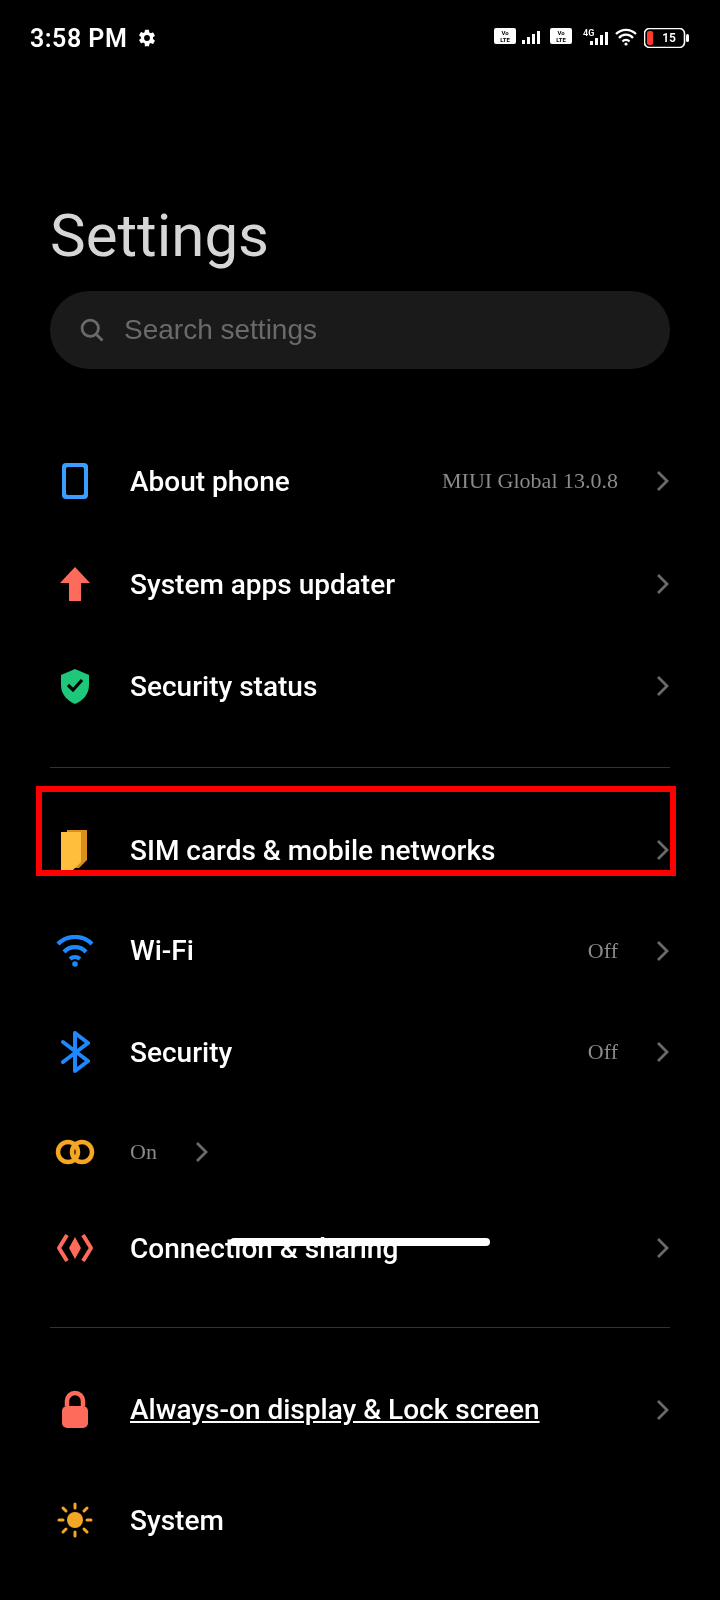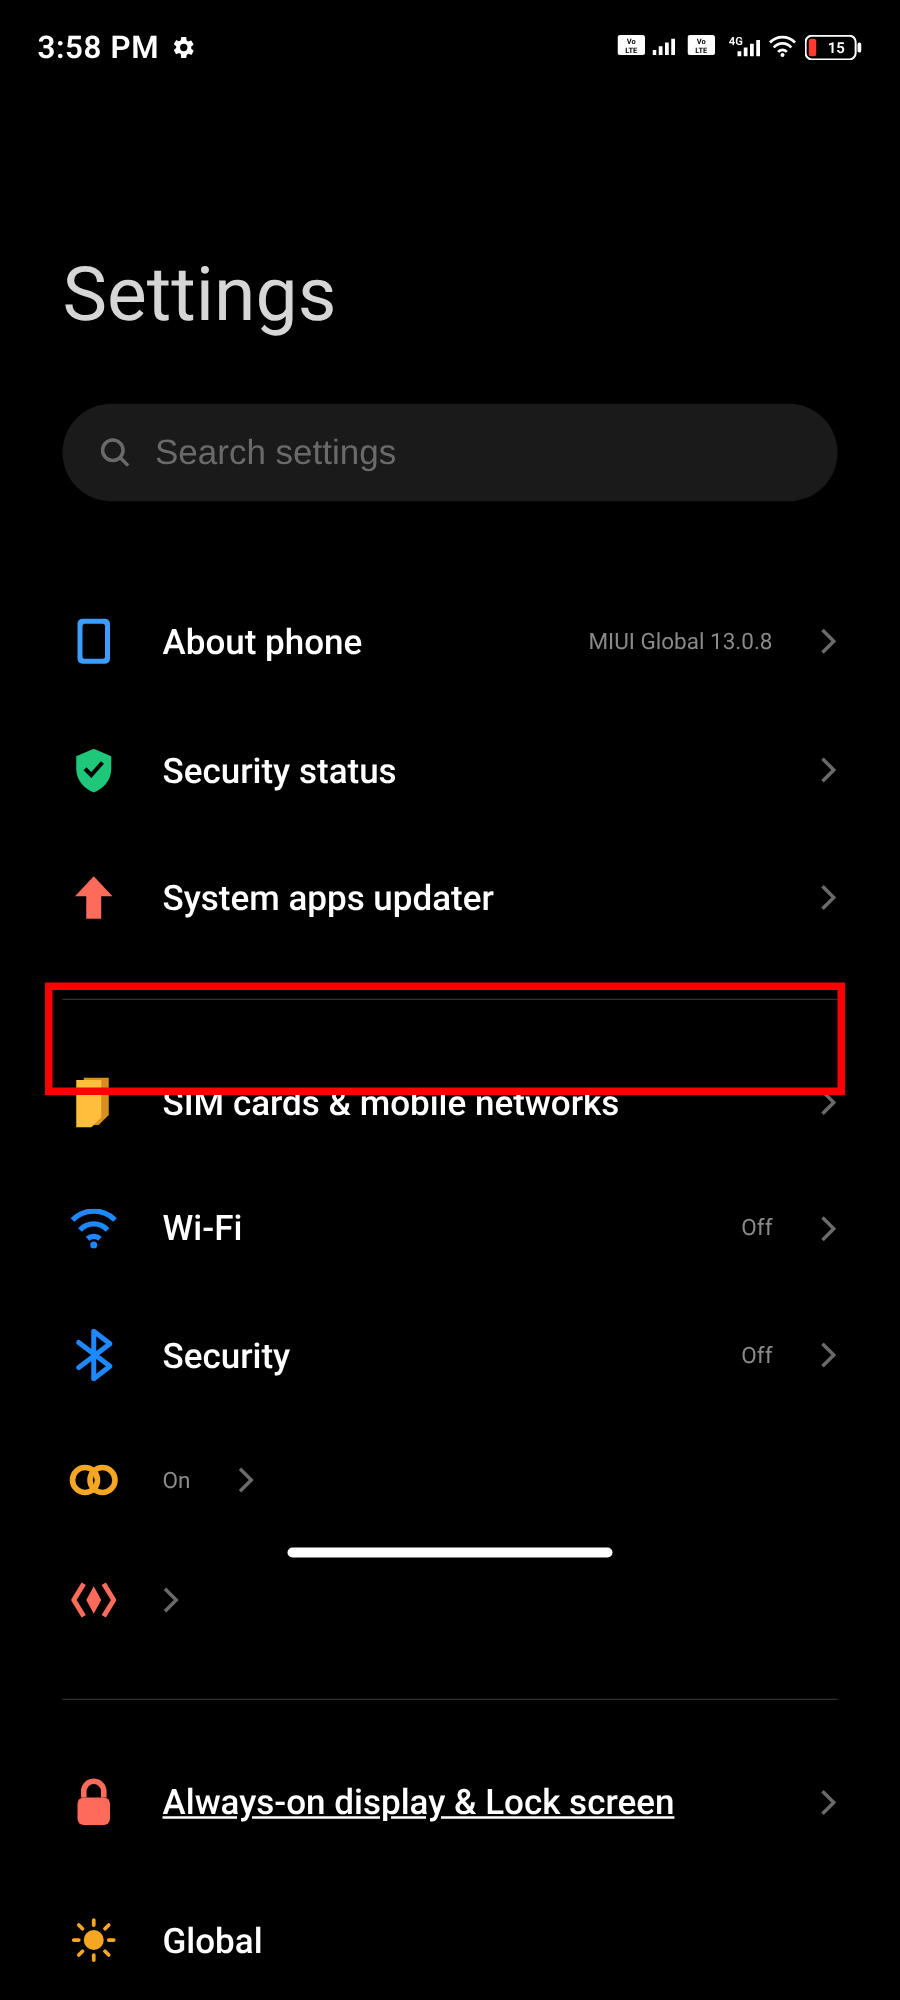--- a/index.html
+++ b/index.html
@@ -7,34 +7,34 @@
   .screen { width: 720px; height: 1256px; position: relative; }
 
   
   .statusbar { display: flex; align-items: center; justify-content: space-between; padding: 16px 30px 0 30px; height: 60px; }
   .status-left { display: flex; align-items: center; gap: 10px; }
   .status-time { font-size: 25px; font-weight: 600; letter-spacing: 0.5px; }
   .status-right { display: flex; align-items: flex-start; gap: 6px; }
   .ic { display: inline-flex; align-items: center; justify-content: center; }
 
   
-  .page-title { font-size: 60px; font-weight: 400; color: #d6d6d6; padding: 140px 50px 52px 50px; }
+  .page-title { font-size: 60px; font-weight: 400; color: #d6d6d6; padding: 140px 50px 20px 50px; }
 
   
   .search { margin: 0 50px 60px 50px; background: #1a1a1a; border-radius: 80px; height: 78px; display: flex; align-items: center; padding: 0 28px; gap: 18px; }
   .search input { background: transparent; border: none; outline: none; color: #fde047; font-size: 28px; flex: 1; }
   .search input::placeholder { color: #6a6a6a; }
 
   
   .list { margin: 0 50px; }
   .row { display: flex; align-items: center; padding: 32px 0; gap: 30px; }
   .row .icon-slot { width: 50px; display: flex; justify-content: center; }
   .row .label { font-size: 28px; font-weight: 500; flex: 1; color: #fff; }
   .row .label-multi { line-height: 1.28; text-decoration: underline; }
-  .row .value { font-size: 18px; color: #8a8a8a; margin-right: 8px; }
+  .row .value { font-size: 22px; color: #8a8a8a; margin-right: 8px; font-family: Liberation Serif, serif; }
   .row .chevron { color: #6a6a6a; }
   .divider { height: 1px; background: #333; margin: 30px 0; }
 
   .highlight-box { position: absolute; border: 6px solid #ff0000; left: 36px; width: 640px; top: 786px; height: 90px; pointer-events: none; }
 
   
   .nav-pill { position: absolute; bottom: 10px; left: 50%; transform: translateX(-50%); width: 260px; height: 8px; background: #fff; border-radius: 8px; }
 </style>
 </head>
 <body>
@@ -126,40 +126,40 @@
       <span class="value">MIUI Global 13.0.8</span>
       <span class="chevron ic">
         <svg width="14" height="22" viewBox="0 0 14 22" fill="none" stroke="#6a6a6a" stroke-width="2.8">
             <polyline points="2,2 11,11 2,20"></polyline>
           </svg>
       </span>
     </div>
 
     <div class="row">
       <span class="icon-slot">
+        <svg width="34" height="38" viewBox="0 0 34 38" fill="#ff6b5b">
+            <path d="M17 2 L32 18 L23 18 L23 36 L11 36 L11 18 L2 18 Z"></path>
+          </svg>
+      </span>
+      <span class="label">System apps updater</span>
+      <span class="chevron ic">
+        <svg width="14" height="22" viewBox="0 0 14 22" fill="none" stroke="#6a6a6a" stroke-width="2.8">
+            <polyline points="2,2 11,11 2,20"></polyline>
+          </svg>
+      </span>
+    </div>
+
+    <div class="row">
+      <span class="icon-slot">
         <svg width="34" height="38" viewBox="0 0 34 38">
             <path d="M17 2 L31 8 L31 18 C31 28 24 34 17 37 C10 34 3 28 3 18 L3 8 Z" fill="#1fc77a"></path>
             <polyline points="10,18 15,23 24,13" fill="none" stroke="#000" stroke-width="3.2"></polyline>
           </svg>
       </span>
       <span class="label">Security status</span>
-      <span class="chevron ic">
-        <svg width="14" height="22" viewBox="0 0 14 22" fill="none" stroke="#6a6a6a" stroke-width="2.8">
-            <polyline points="2,2 11,11 2,20"></polyline>
-          </svg>
-      </span>
-    </div>
-
-    <div class="row">
-      <span class="icon-slot">
-        <svg width="34" height="38" viewBox="0 0 34 38" fill="#ff6b5b">
-            <path d="M17 2 L32 18 L23 18 L23 36 L11 36 L11 18 L2 18 Z"></path>
-          </svg>
-      </span>
-      <span class="label">System apps updater</span>
       <span class="chevron ic">
         <svg width="14" height="22" viewBox="0 0 14 22" fill="none" stroke="#6a6a6a" stroke-width="2.8">
             <polyline points="2,2 11,11 2,20"></polyline>
           </svg>
       </span>
     </div>
 
     <div class="divider"></div>
 
     <div class="row">
@@ -226,20 +226,21 @@
     </div>
 
     <div class="row">
       <span class="icon-slot">
         <svg width="40" height="34" viewBox="0 0 40 34" fill="none" stroke="#ff6b5b" stroke-width="4" stroke-linejoin="round">
             <path d="M12 4 L4 17 L12 30"></path>
             <path d="M28 4 L36 17 L28 30"></path>
             <path d="M20 6 L14 17 L20 28 L26 17 Z" fill="#ff6b5b" stroke="none"></path>
           </svg>
       </span>
+      <span class="label">Connection &amp; sharing</span>
       <span class="chevron ic">
         <svg width="14" height="22" viewBox="0 0 14 22" fill="none" stroke="#6a6a6a" stroke-width="2.8">
             <polyline points="2,2 11,11 2,20"></polyline>
           </svg>
       </span>
     </div>
 
     <div class="divider"></div>
 
     <div class="row">
@@ -266,21 +267,21 @@
               <line x1="18" y1="30" x2="18" y2="34"></line>
               <line x1="2" y1="18" x2="6" y2="18"></line>
               <line x1="30" y1="18" x2="34" y2="18"></line>
               <line x1="6" y1="6" x2="9" y2="9"></line>
               <line x1="27" y1="27" x2="30" y2="30"></line>
               <line x1="27" y1="9" x2="30" y2="6"></line>
               <line x1="6" y1="30" x2="9" y2="27"></line>
             </g>
           </svg>
       </span>
-      <span class="label">Global</span>
+      <span class="label">System</span>
     </div>
 
   </div>
 
   <div class="highlight-box"></div>
 
   <div class="nav-pill"></div>
 
 </div>
 

